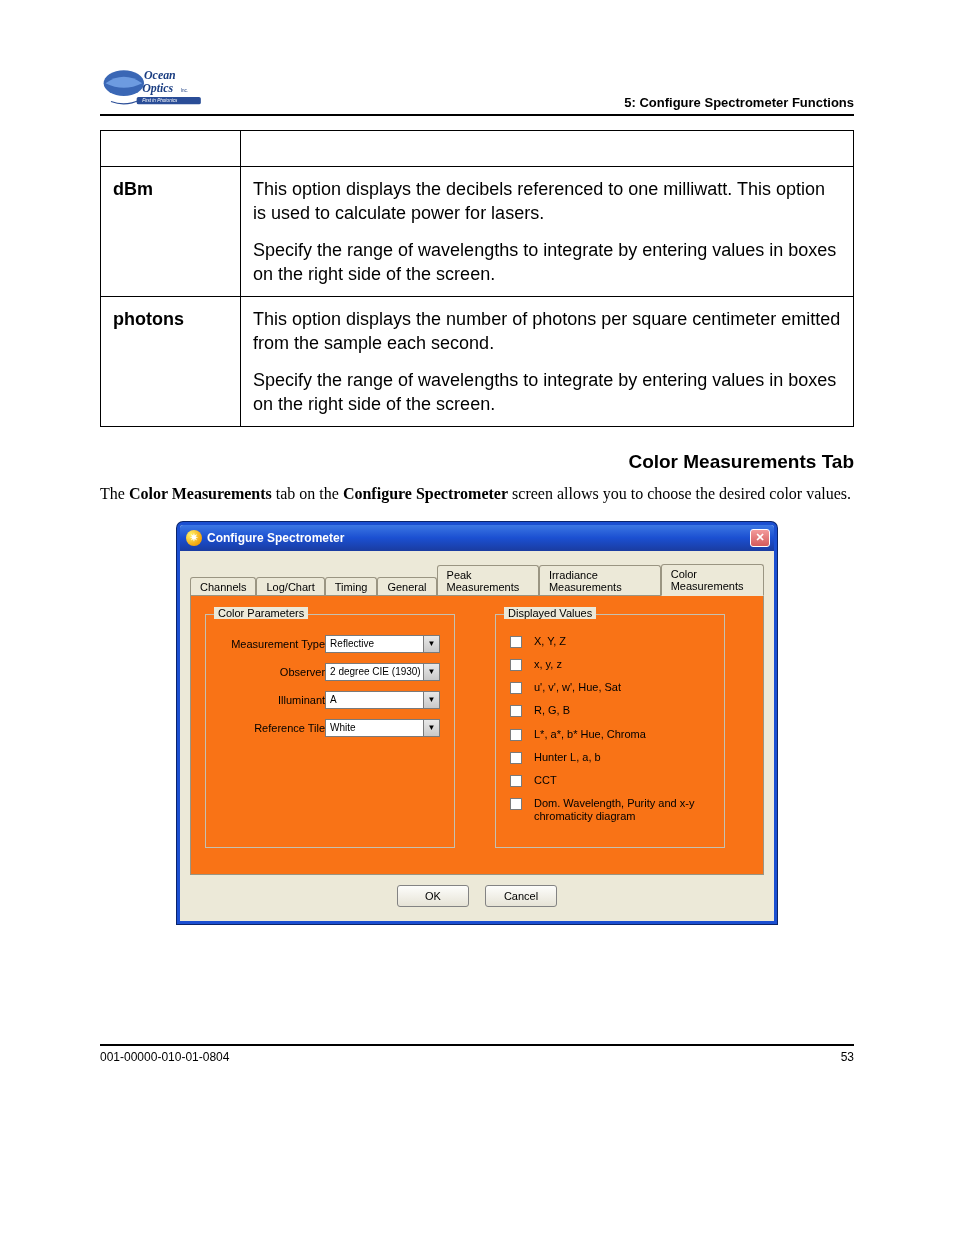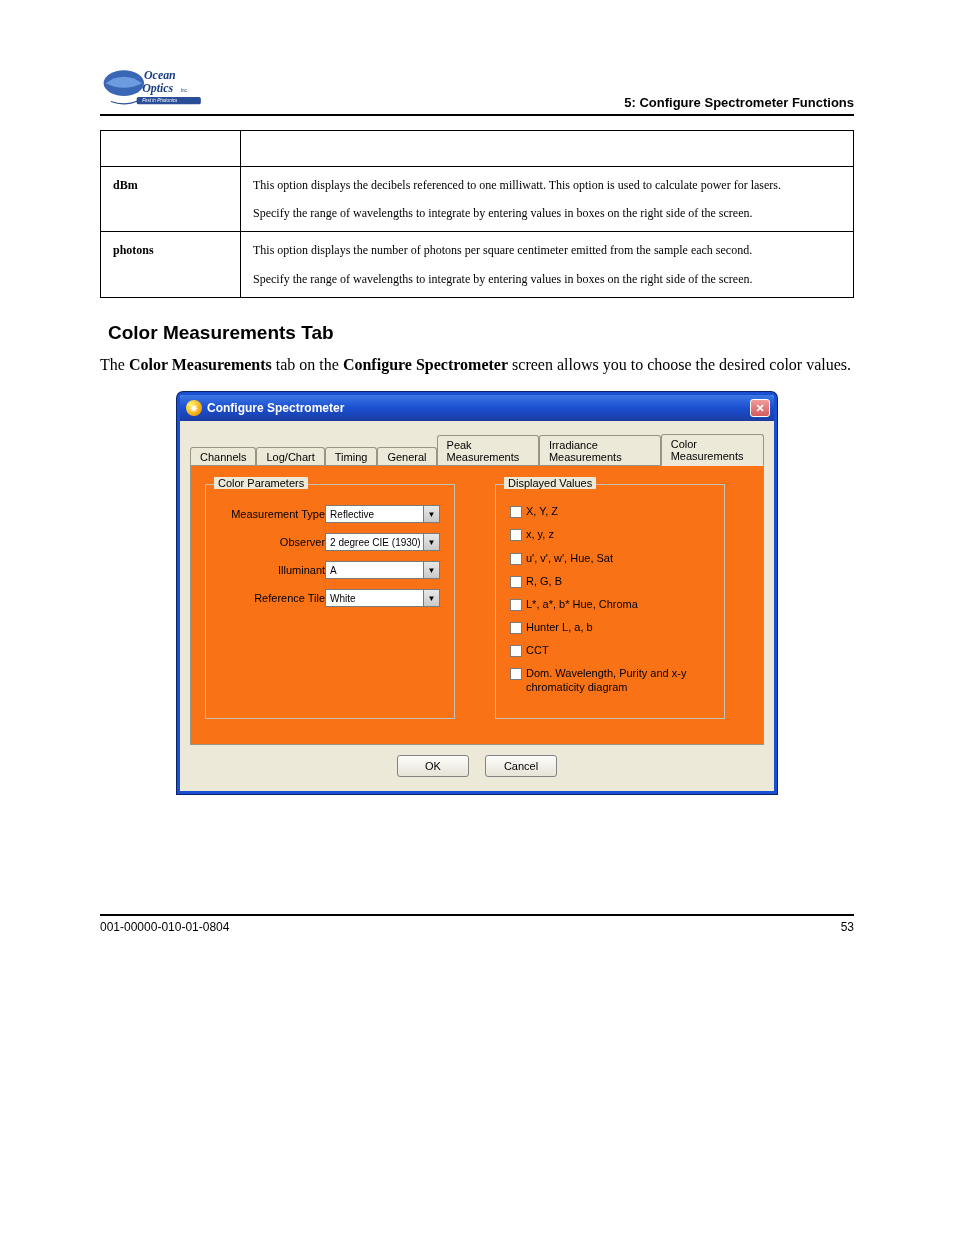--- a/index.html
+++ b/index.html
@@ -32,22 +32,22 @@
   .logo svg { width: 110px; height: 48px; }
   .header-right {
     font-family: Arial, sans-serif;
     font-weight: bold;
     font-size: 13px;
     color: #000;
   }
   table.doc-table {
     border-collapse: collapse;
     width: 100%;
-    font-family: Liberation Serif, serif;
-    font-size: 12px;
+    font-family: Liberation Sans, sans-serif;
+    font-size: 18px;
     margin-bottom: 6px;
   }
   .doc-table td {
     border: 1px solid #000;
     padding: 10px 12px;
     vertical-align: top;
     line-height: 1.35;
   }
   .doc-table tr td:first-child { width: 140px; }
   .doc-table .blank-row td { height: 36px; }
@@ -56,21 +56,22 @@
   .bold-lab { font-weight: bold; }
   .step-line {
     font-family: "Times New Roman", serif;
     font-size: 16px;
     margin: 6px 0 24px 28px;
   }
   .section-h {
     font-family: Arial, sans-serif;
     font-weight: bold;
     font-size: 19px;
-    margin: 24px 0 10px 8px;
+    margin: 24px 0 10px 0;
+    text-align: right;
   }
   .body-p {
     font-family: "Times New Roman", serif;
     font-size: 16px;
     line-height: 1.4;
     margin: 0 0 16px 0;
   }
   .bold-serif { font-weight: bold; }
 
   
@@ -197,21 +198,21 @@
   .dd .arrow {
     width: 16px; height: 16px;
     background: linear-gradient(to bottom, #e8e8e8, #c9c9c9);
     border-left: 1px solid #7a7a7a;
     display: flex; align-items: center; justify-content: center;
     font-size: 8px;
   }
   .chk-row {
     display: flex;
     align-items: flex-start;
-    gap: 4px;
+    gap: 12px;
     margin-bottom: 10px;
     line-height: 1.2;
   }
   .chk {
     width: 12px; height: 12px;
     border: 1px solid #7a7a7a;
     background: #fff;
     flex-shrink: 0;
     margin-top: 1px;
   }

